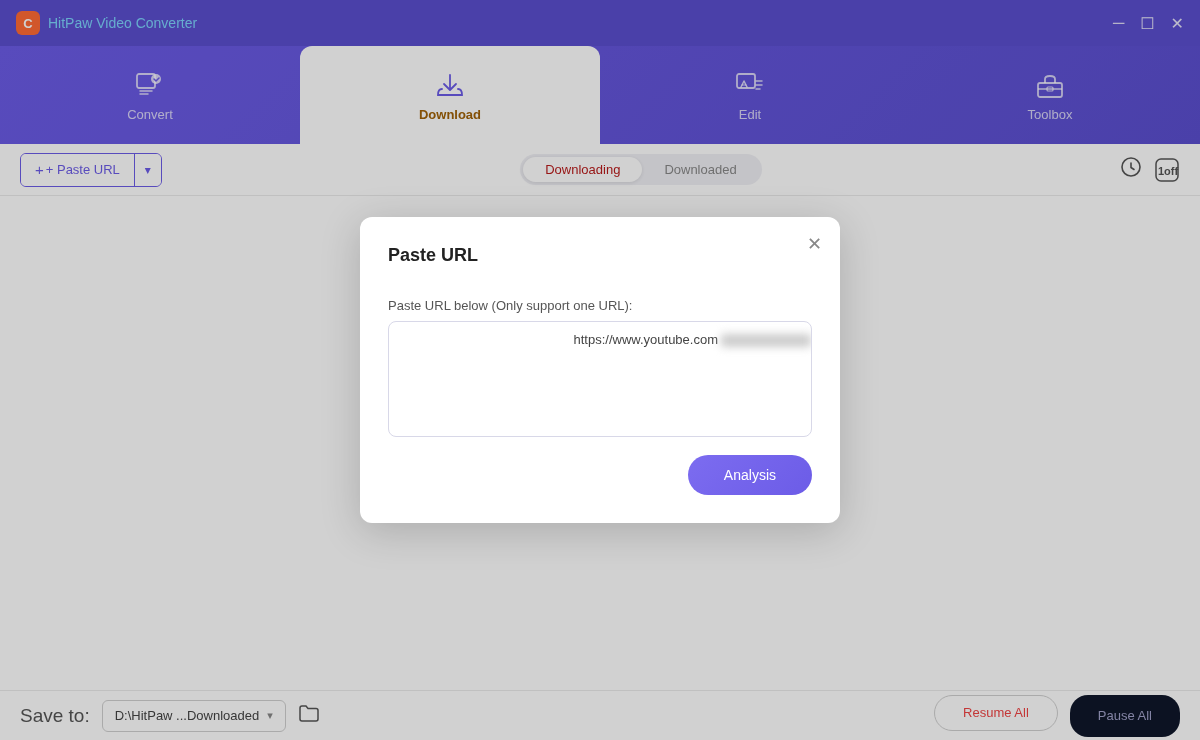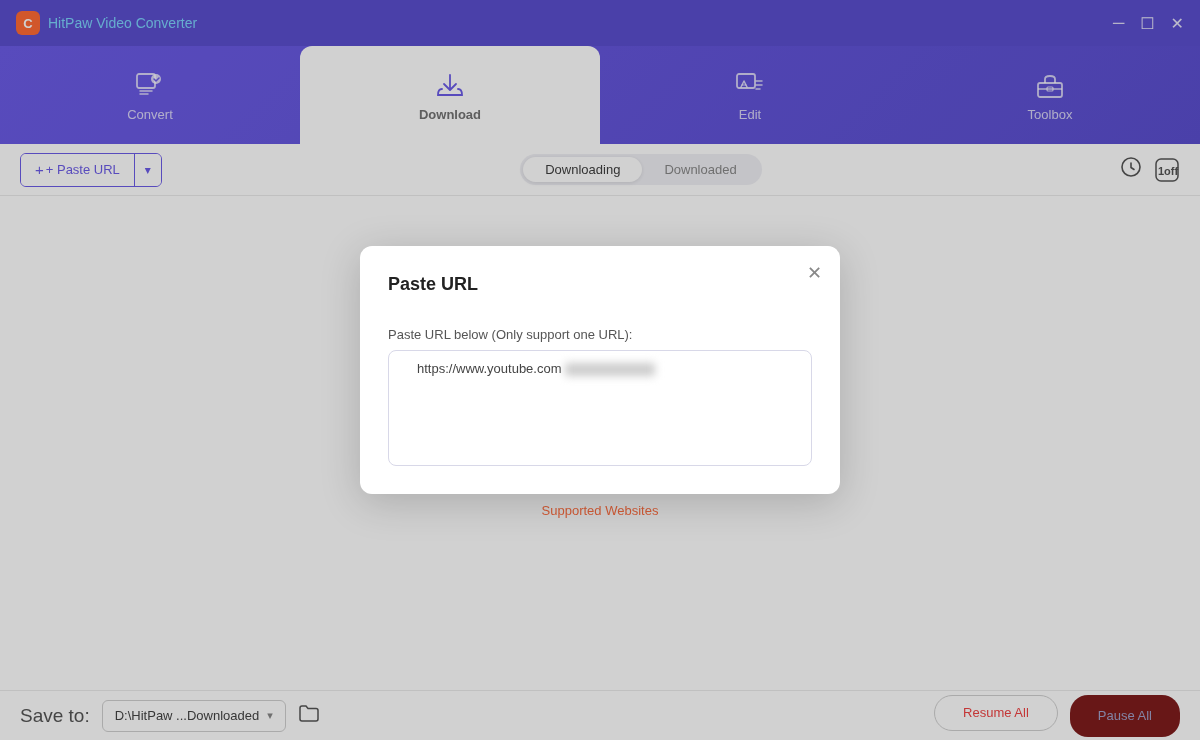--- a/index.html
+++ b/index.html
@@ -29,21 +29,21 @@
       background: linear-gradient(135deg, #6c5ce7 0%, #5b4fcf 100%);
       display: flex; align-items: stretch;
     }
     .nav-item {
       flex: 1; display: flex; flex-direction: column; align-items: center; justify-content: center;
       gap: 6px; cursor: pointer; color: rgba(255,255,255,0.75);
       font-size: 13px; font-weight: 400;
       position: relative;
     }
     .nav-item.active {
-      background: white; color: #737373; border-radius: 12px 12px 0 0;
+      background: white; color: #a16207; border-radius: 12px 12px 0 0;
       font-weight: 600;
     }
     .nav-item svg { width: 32px; height: 32px; }
 
     
     .toolbar {
       width: 100%; height: 52px; background: white;
       display: flex; align-items: center; padding: 0 20px;
       border-bottom: 1px solid #ebebeb;
       gap: 12px;
@@ -63,21 +63,21 @@
       display: flex; align-items: center;
     }
     .tab-group {
       display: flex; align-items: center;
       background: #f0f0f5; border-radius: 20px; padding: 3px;
     }
     .tab-btn {
       padding: 5px 22px; border-radius: 18px; font-size: 13px; cursor: pointer;
       color: #888; font-weight: 400;
     }
-    .tab-btn.active { background: white; color: #404040; font-weight: 500; box-shadow: 0 1px 4px rgba(0,0,0,0.1); }
+    .tab-btn.active { background: white; color: #b91c1c; font-weight: 500; box-shadow: 0 1px 4px rgba(0,0,0,0.1); }
     .toolbar-icons { display: flex; gap: 12px; align-items: center; margin-left: auto; }
     .toolbar-icon { font-size: 20px; color: #555; cursor: pointer; }
 
     
     .main-content {
       width: 100%; height: calc(740px - 46px - 98px - 52px - 50px);
       background: white; position: relative;
       display: flex; flex-direction: column; align-items: center; justify-content: center;
     }
     .drop-area {
@@ -105,21 +105,21 @@
       gap: 8px; cursor: pointer; min-width: 180px;
       background: white; color: #444;
     }
     .folder-icon { font-size: 18px; color: #555; cursor: pointer; }
     .bottom-right { margin-left: auto; display: flex; gap: 12px; }
     .btn-resume {
       border: 1.5px solid #d0d0d0; background: white; color: #ef4444;
       padding: 0 28px; height: 36px; border-radius: 18px; font-size: 13px; cursor: pointer;
     }
     .btn-pause {
-      border: none; background: #7f1d1d; color: #a0a0c8;
+      border: none; background: #0f172a; color: #a0a0c8;
       padding: 0 28px; height: 42px; border-radius: 18px; font-size: 13px; cursor: pointer;
     }
 
     
     .modal-overlay {
       position: absolute; top: 0; left: 0; right: 0; bottom: 0;
       background: rgba(0,0,0,0.18);
       display: flex; align-items: center; justify-content: center;
       z-index: 100;
     }
@@ -259,17 +259,20 @@
     <button class="btn-resume">Resume All</button>
     <button class="btn-pause">Pause All</button>
   </div>
 </div>
 
 <div class="modal-overlay">
   <div class="modal">
     <div class="modal-title">Paste URL</div>
     <button class="modal-close">✕</button>
     <div class="modal-label">Paste URL below (Only support one URL):</div>
-    <div style="width:100%; height:116px; border:1.5px solid #d8d8e8; border-radius:8px; padding:10px 28px; font-size:13px; color:#444; background:white; overflow:hidden;">
+    <div style="width:100%; height:116px; border:1.5px solid #d8d8e8; border-radius:8px; padding:10px 0; font-size:13px; color:#444; background:white; overflow:hidden;text-align:right;">
       <span>https://www.youtube.com</span><span style="display:inline-block; background:#ccc; color:transparent; border-radius:2px; width:90px; height:13px; vertical-align:middle; margin-left:3px; filter:blur(4px);">&nbsp;&nbsp;&nbsp;&nbsp;&nbsp;&nbsp;&nbsp;&nbsp;&nbsp;&nbsp;&nbsp;&nbsp;&nbsp;</span>
     </div>
+    <div class="modal-footer">
+      <button class="btn-analysis">Analysis</button>
+    </div>
   </div>
 </div>
 
 </body></html>

